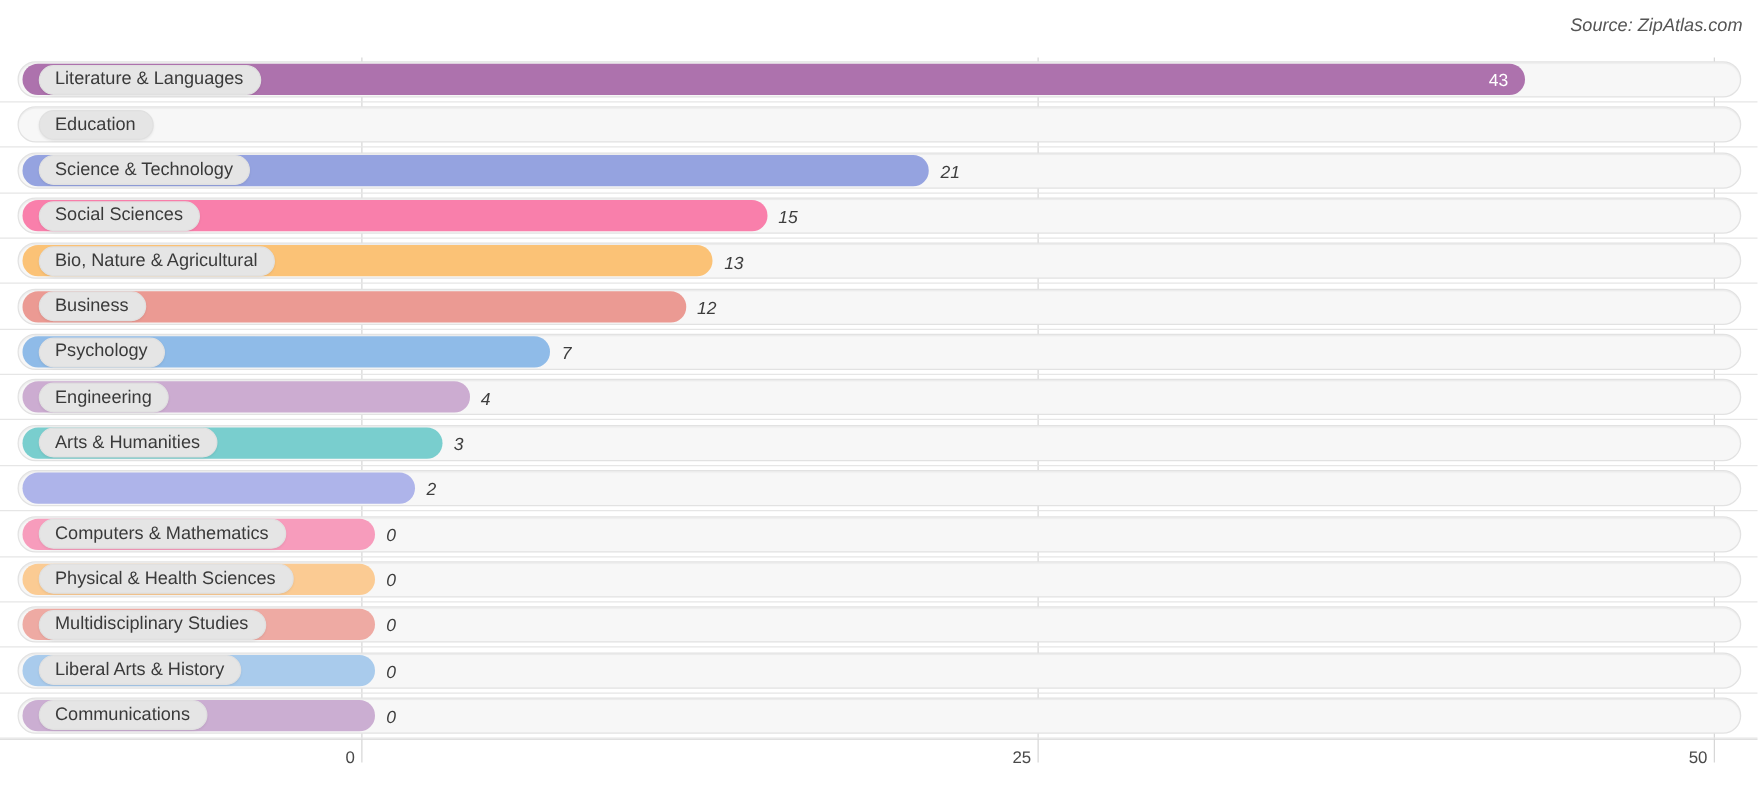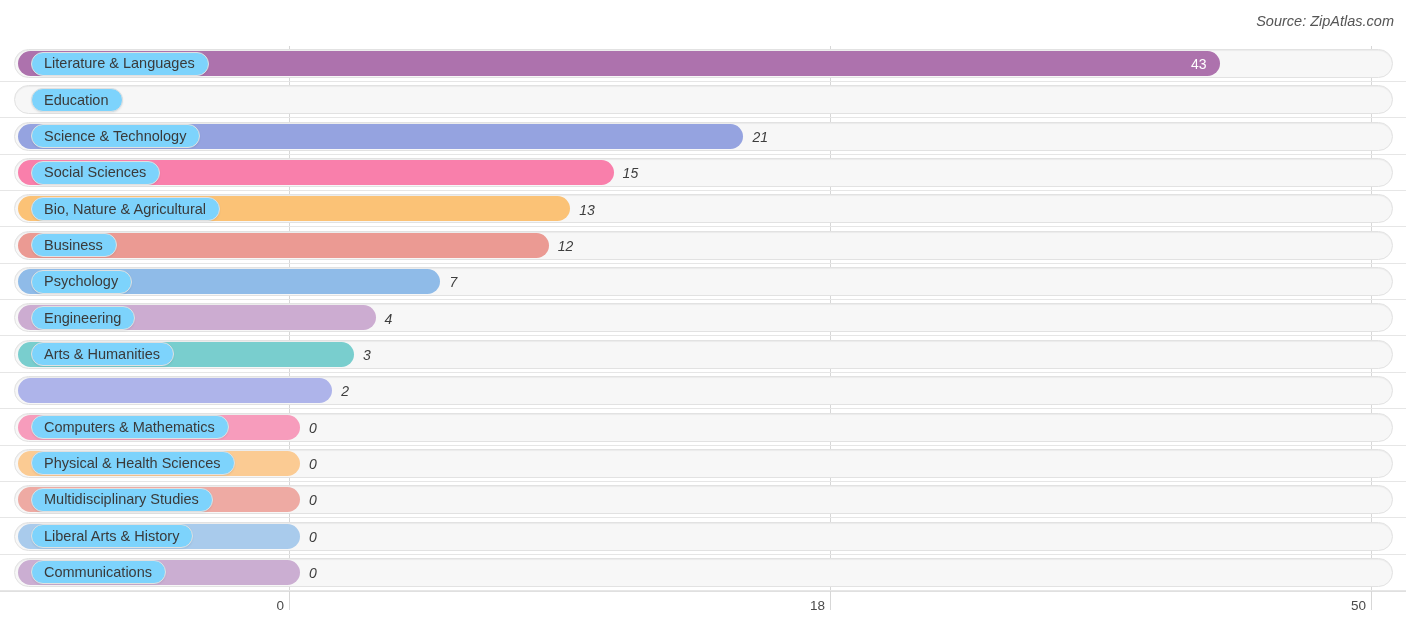--- a/index.html
+++ b/index.html
@@ -132,21 +132,21 @@
     font-style: italic;
   }
   .cat-pill {
     position: absolute;
     left: 31px;
     top: 5.5px;
     height: 24px;
     display: flex;
     align-items: center;
     padding: 0 13px 0 12px;
-    background: #7dd3fc;
+    background: #e5e5e5;
     border: 1px solid #e0e0e0;
     border-radius: 13px;
     box-sizing: border-box;
     box-shadow: 0 1px 2px rgba(0,0,0,0.07);
   }
   .cat-pill-label {
     font-size: 14.5px;
     color: #3a3a3a;
     white-space: nowrap;
     line-height: 1;
@@ -333,19 +333,19 @@
         </div>
       </div>
   </div>
 
   <div class="axis">
     <div class="axis-top-line"></div>
     <div id="ticks">
         <div class="tick-mark" style="left: 289px;"></div>
         <div class="tick-label" style="left: 284px;">0</div>
         <div class="tick-mark" style="left: 830px;"></div>
-        <div class="tick-label" style="left: 825px;">18</div>
+        <div class="tick-label" style="left: 825px;">25</div>
         <div class="tick-mark" style="left: 1371px;"></div>
         <div class="tick-label" style="left: 1366px;">50</div>
       </div>
   </div>
 
 </div>
 
 </body></html>

